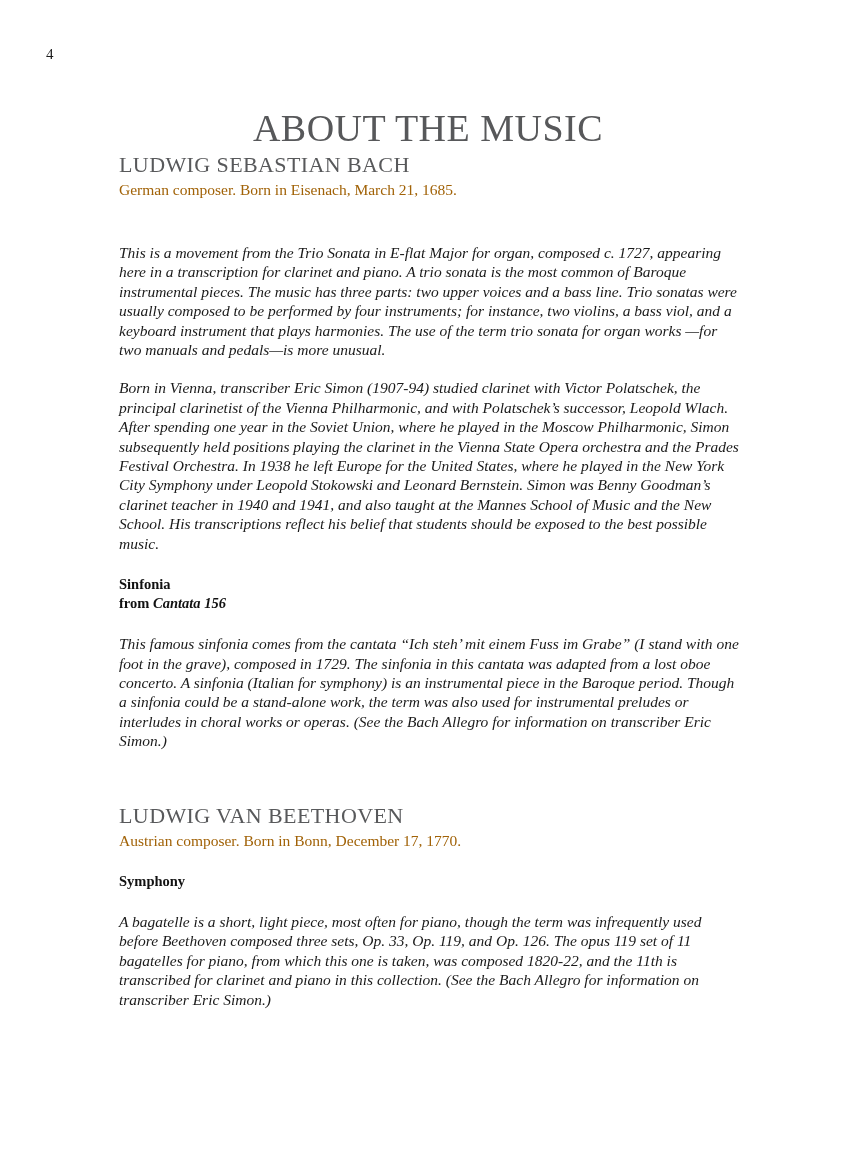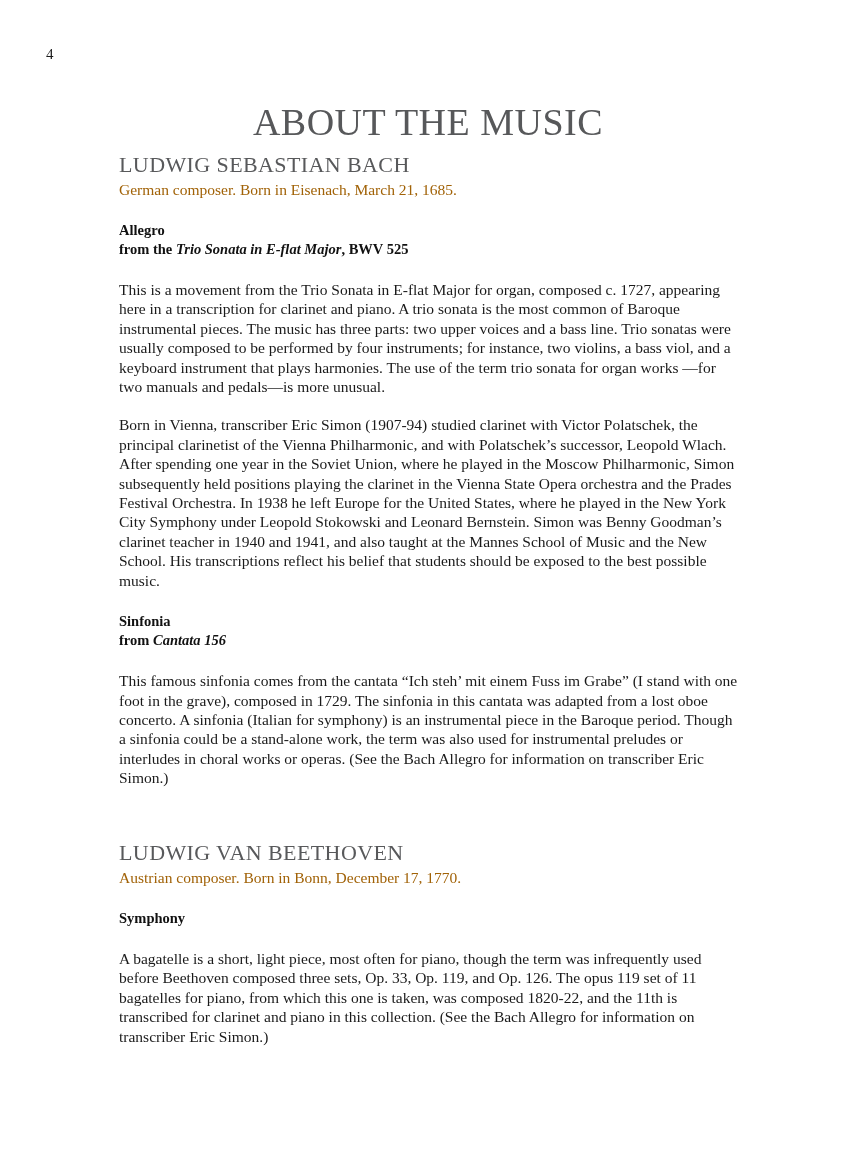--- a/index.html
+++ b/index.html
@@ -33,21 +33,21 @@
     font-size: 15px;
     line-height: 18px;
     color: #1a1a1a;
     font-family: "Liberation Serif", "DejaVu Serif", serif;
   }
 
   
   .page-title {
     position: absolute;
     left: 119px;
-    top: 74px;
+    top: 80px;
     width: 618px;
     text-align: center;
     font-size: 38px;
     line-height: 46px;
     letter-spacing: 0.5px;
     color: #57585a;
     font-weight: normal;
     font-family: "Liberation Serif", "DejaVu Serif", serif;
   }
 
@@ -92,20 +92,21 @@
   }
   .spacer-md { height: 22px; }
   .spacer-xl { height: 52px; }
 
   .body-par {
     font-size: 15.5px;
     line-height: 19.4px;
     color: #1a1a1a;
     margin: 0;
     text-align: left;
+    font-style: italic;
   }
 
   .blank-line { height: 19px; }
 </style>
 </head>
 <body>
 
 <div class="page">
 
   <div class="page-number">4</div>
@@ -114,24 +115,20 @@
 
   <div class="column">
 
     <div class="composer-block">
       <h2 class="composer-name">LUDWIG SEBASTIAN BACH</h2>
       <p class="composer-bio">German composer. Born in Eisenach, March 21, 1685.</p>
     </div>
 
     <div class="spacer-md"></div>
 
-    <div>
-      <div class="work-heading">Allegro</div>
-      <div class="work-heading"><span>from the </span><em>Trio Sonata in E-flat Major</em><span>, BWV 525</span></div>
-    </div>
 
     <div class="spacer-md"></div>
 
     <p class="body-par">This is a movement from the Trio Sonata in E-flat Major for organ, composed c. 1727, appearing here in a transcription for clarinet and piano. A trio sonata is the most common of Baroque instrumental pieces. The music has three parts: two upper voices and a bass line. Trio sonatas were usually composed to be performed by four instruments; for instance, two violins, a bass viol, and a keyboard instrument that plays harmonies. The use of the term trio sonata for organ works —for two manuals and pedals—is more unusual.</p>
 
     <div class="blank-line"></div>
 
     <p class="body-par">Born in Vienna, transcriber Eric Simon (1907-94) studied clarinet with Victor Polatschek, the principal clarinetist of the Vienna Philharmonic, and with Polatschek’s successor, Leopold Wlach. After spending one year in the Soviet Union, where he played in the Moscow Philharmonic, Simon subsequently held positions playing the clarinet in the Vienna State Opera orchestra and the Prades Festival Orchestra. In 1938 he left Europe for the United States, where he played in the New York City Symphony under Leopold Stokowski and Leonard Bernstein. Simon was Benny Goodman’s clarinet teacher in 1940 and 1941, and also taught at the Mannes School of Music and the New School. His transcriptions reflect his belief that students should be exposed to the best possible music.</p>
 
     <div class="spacer-md"></div>

